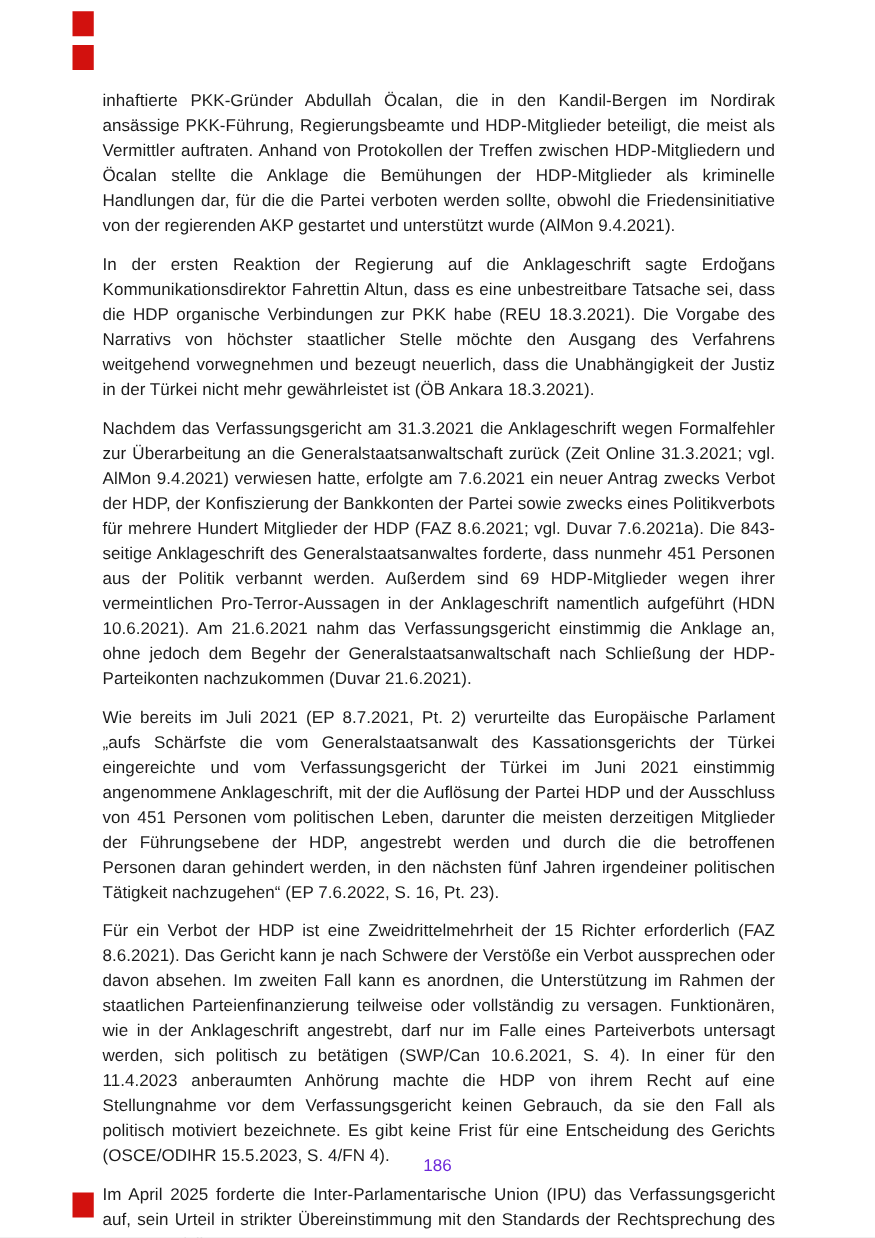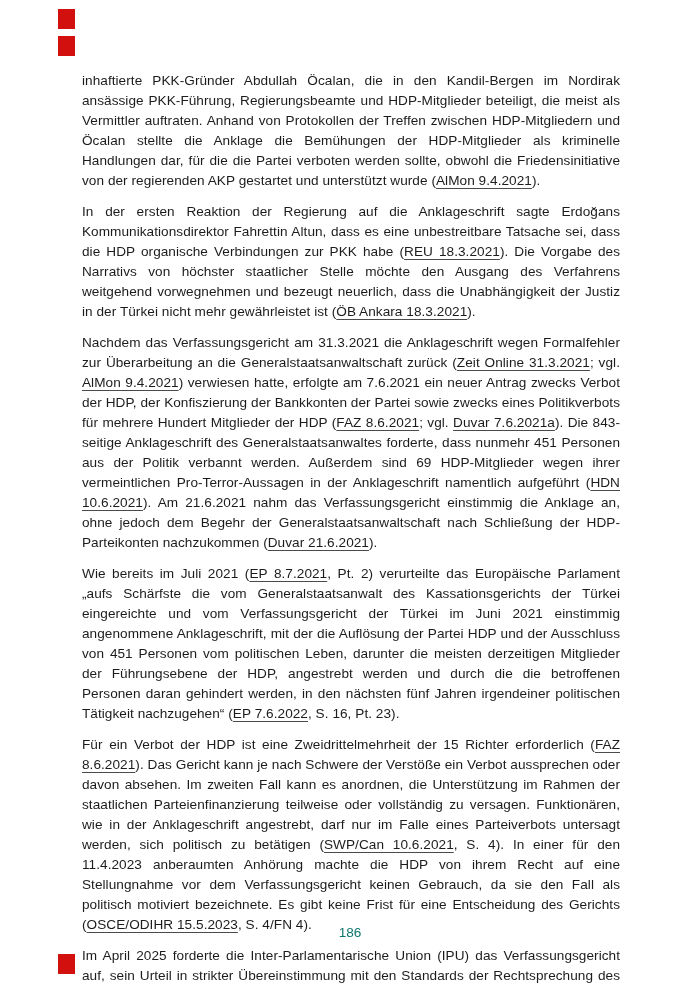--- a/index.html
+++ b/index.html
@@ -18,21 +18,20 @@
     width:538px;
   }
   p.para {
     margin:0 0 11px 0;
     font-size:13.6px;
     line-height:20px;
     text-align:justify;
     letter-spacing:0.05px;
   }
   .cite {
-    text-decoration:underline;
     text-decoration-thickness:1px;
     text-underline-offset:2.5px;
     text-decoration-color:#4a4a4a;
     cursor:pointer;
     margin-top:20px;
   }
   .mark {
     position:absolute;
     width:17px; height:20px;
     left:58px;
@@ -40,21 +39,21 @@
   .mark-1 { top:9px; }
   .mark-2 { top:36px; }
   .mark-3 { top:954px; }
   .pagenum {
     position:absolute;
     top:923px; left:0;
     width:100%;
     text-align:center;
     font-size:13.6px;
     line-height:20px;
-    color:#0f766e;
+    color:#6d28d9;
   }
 </style>
 </head>
 <body>
 
 <div class="page">
 
   <div class="mark mark-1" style="background: rgb(210, 17, 14);"></div>
   <div class="mark mark-2" style="background: rgb(210, 17, 14);"></div>
   <div class="mark mark-3" style="background: rgb(210, 17, 14);"></div>

